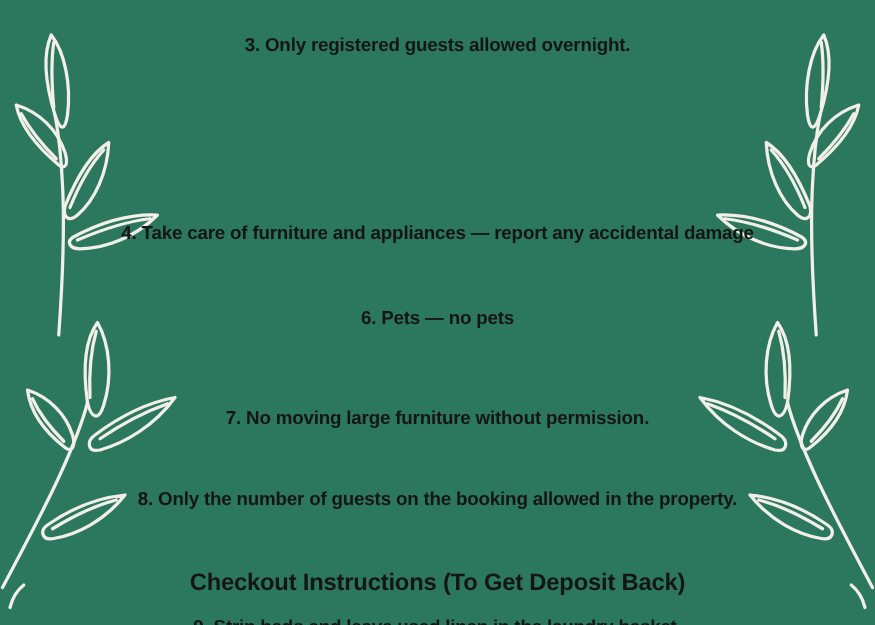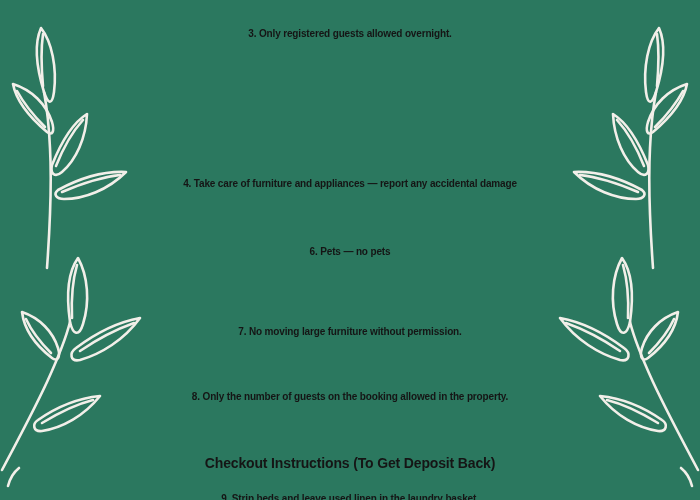--- a/index.html
+++ b/index.html
@@ -35,28 +35,28 @@
     list-style: none;
     text-align: center;
     color: #151515;
   }
   .rule {
     position: absolute;
     left: 0;
     right: 0;
     text-align: center;
     font-weight: bold;
-    font-size: 10px;
+    font-size: 15px;
     line-height: 1.33;
     letter-spacing: -0.15px;
     color: #151515;
     padding: 0 14px;
     box-sizing: border-box;
   }
-  .rule.heading { font-size: 14px; }
+  .rule.heading { font-size: 19px; }
   .rule .l2 { display: block; }
   .clipped {
     overflow: hidden;
   }
 </style>
 </head>
 <body>
 
 <div id="poster">
 

